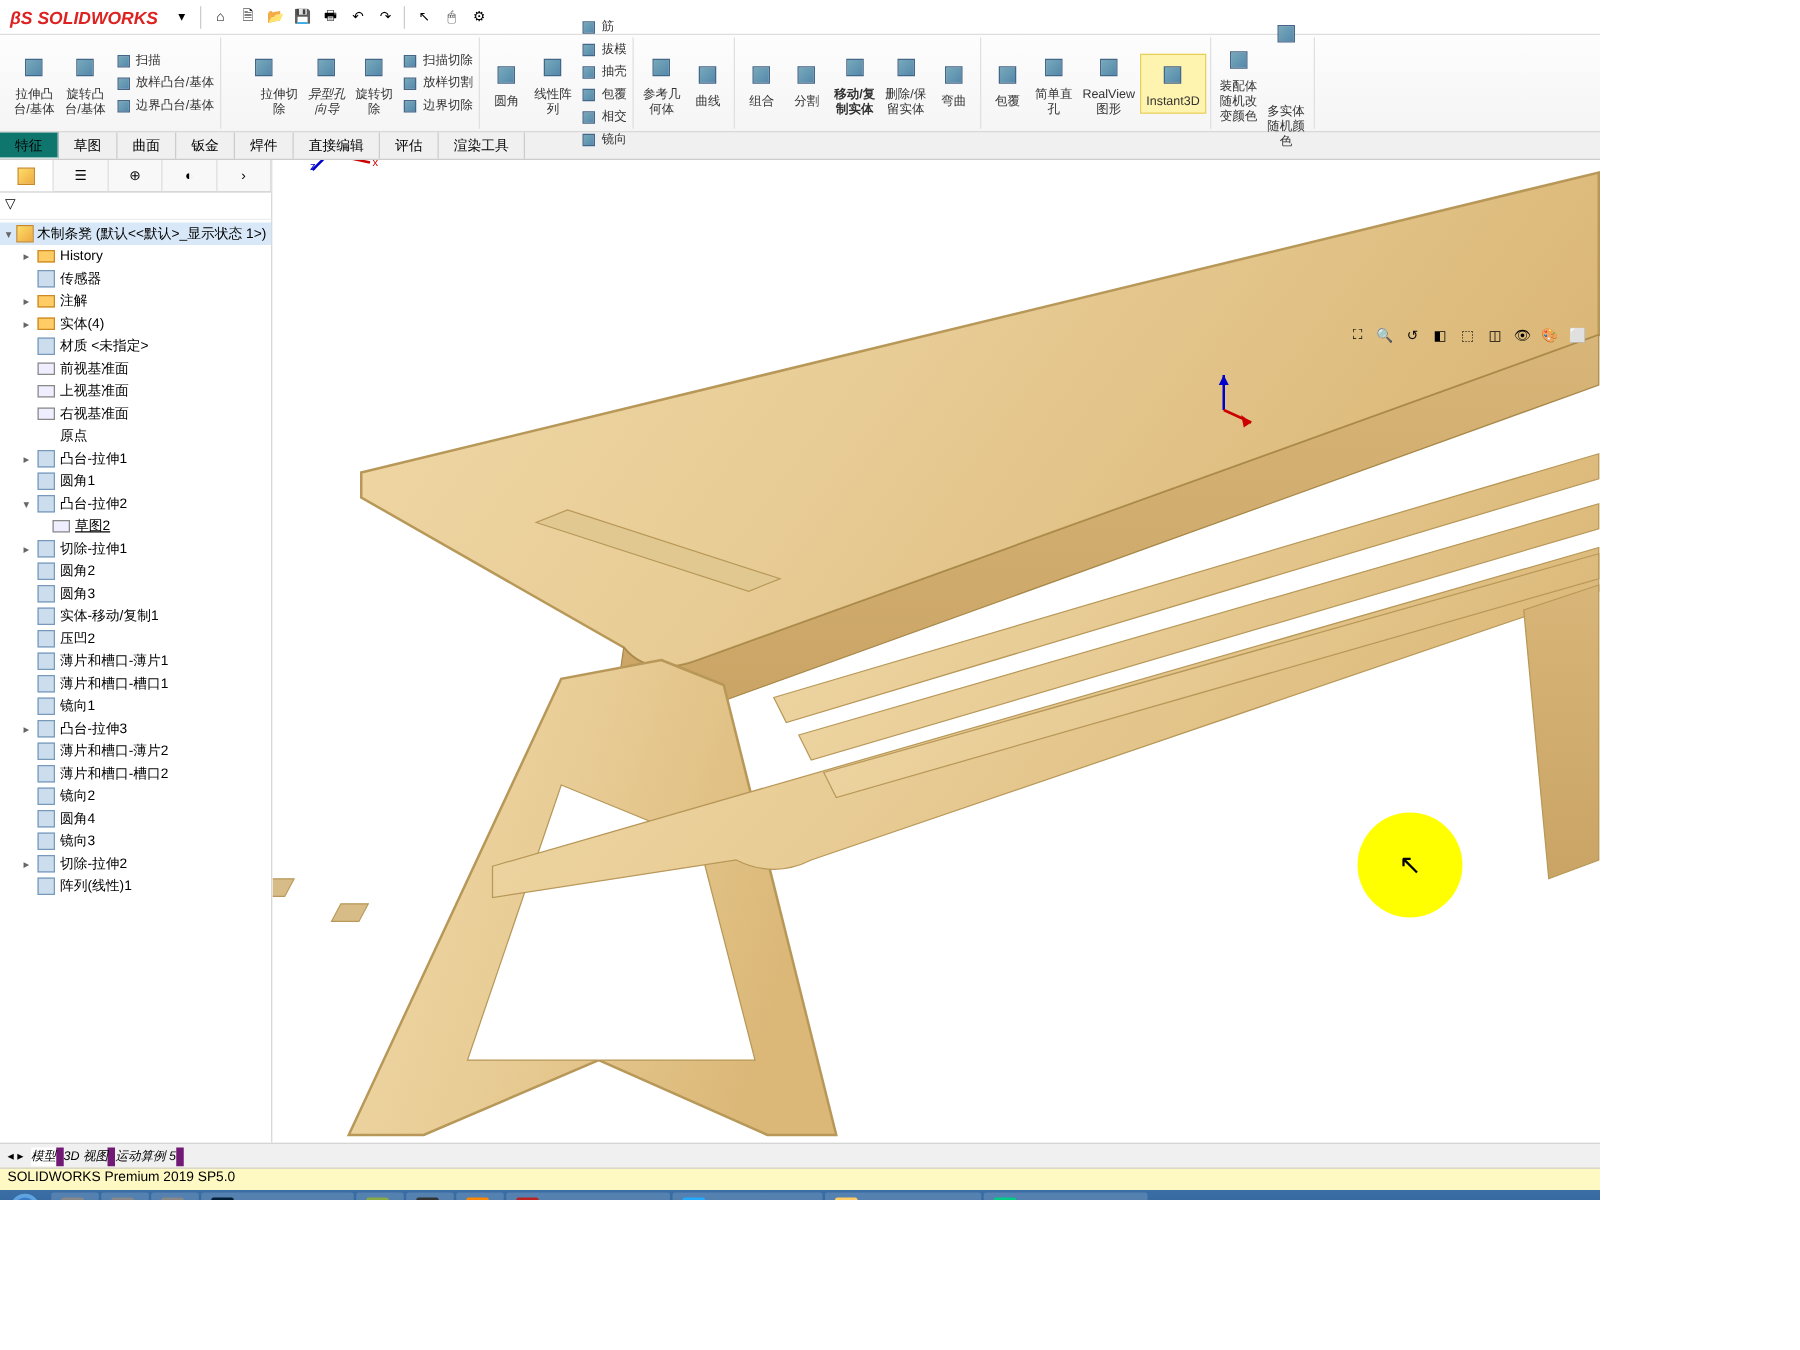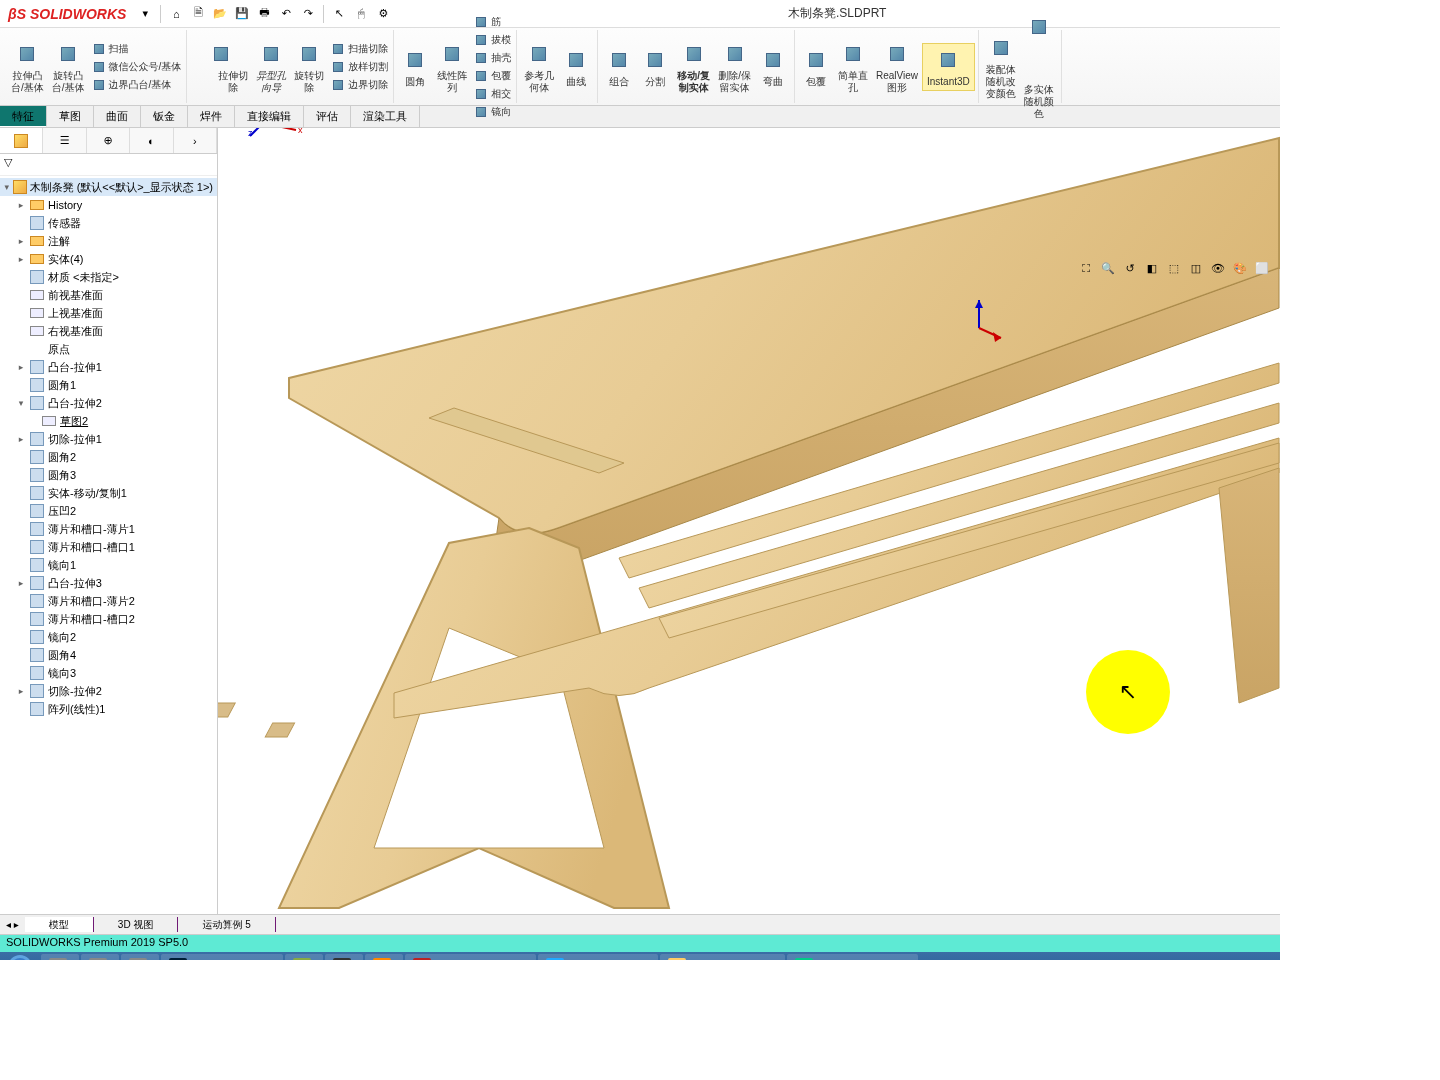--- a/index.html
+++ b/index.html
@@ -40,22 +40,22 @@
 .tree-ico { width: 16px; height: 14px; margin: 0 3px; display: inline-flex; align-items: center; justify-content: center; }
 .indent1 { padding-left: 16px; }
 .indent2 { padding-left: 28px; text-decoration: underline; }
 
 .viewport { flex: 1; position: relative; background: #fff; overflow: hidden; }
 .viewport svg { width: 100%; height: 100%; }
 .cursor-highlight { position: absolute; width: 84px; height: 84px; border-radius: 50%; background: #ffff00; right: 110px; bottom: 180px; display: flex; align-items: center; justify-content: center; }
 
 .triad { position: absolute; left: 30px; bottom: 50px; }
 .bottom-tabs { height: 20px; background: #f0f0f0; border-top: 1px solid #ccc; display: flex; align-items: center; font-size: 10px; }
-.bt-tab { padding: 2px 24px; border-right: 1px solid #701a75; cursor: pointer; }
-.statusbar { height: 18px; background: #5eead4; border-top: 1px solid #ccc; padding: 1px 6px; font-size: 11px; }
+.bt-tab { padding: 2px 0; border-right: 6px solid #701a75; cursor: pointer; font-style: italic; }
+.statusbar { height: 18px; background: #fef9c3; border-top: 1px solid #ccc; padding: 1px 6px; font-size: 11px; }
 
 .taskbar { height: 30px; background: linear-gradient(#3a6ea5,#2a5e95); display: flex; align-items: center; }
 .start-btn { width: 40px; height: 30px; display: flex; align-items: center; justify-content: center; }
 .task-item { height: 26px; padding: 0 8px; margin: 0 1px; background: rgba(255,255,255,0.15); color: #fff; font-size: 11px; display: flex; align-items: center; cursor: pointer; border-radius: 2px; }
 .task-item .ti-ico { width: 18px; height: 18px; margin-right: 4px; }
 
 
 .i-cube { width: 14px; height: 14px; background: linear-gradient(135deg,#7ab,#58a); border: 1px solid #468; }
 .i-cube.y { background: linear-gradient(135deg,#fd6,#ea4); border-color: #c82; }
 .i-folder { width: 14px; height: 10px; background: #fc6; border: 1px solid #c82; }
@@ -74,21 +74,20 @@
   <span class="tb-btn">🗎</span>
   <span class="tb-btn">📂</span>
   <span class="tb-btn">💾</span>
   <span class="tb-btn">🖶</span>
   <span class="tb-btn">↶</span>
   <span class="tb-btn">↷</span>
   <span class="tb-sep"></span>
   <span class="tb-btn">↖</span>
   <span class="tb-btn">🖱</span>
   <span class="tb-btn">⚙</span>
-  <span class="doc-title">木制条凳.SLDPRT</span>
 </div>
 
 <div class="ribbon" id="ribbon">
     <div class="rgrp row">
       <div class="rbtn">
         <div class="ico">
           <span class="i-cube"></span>
         </div>
         <span style="white-space: pre;">拉伸凸
 台/基体</span>
@@ -104,21 +103,21 @@
         <div class="rbtn sm">
           <span class="ico">
             <span class="i-cube" style="width:10px;height:10px"></span>
           </span>
           <span>扫描</span>
         </div>
         <div class="rbtn sm">
           <span class="ico">
             <span class="i-cube" style="width:10px;height:10px"></span>
           </span>
-          <span>微信公众号/基体</span>
+          <span>放样凸台/基体</span>
         </div>
         <div class="rbtn sm">
           <span class="ico">
             <span class="i-cube" style="width:10px;height:10px"></span>
           </span>
           <span>边界凸台/基体</span>
         </div>
       </div>
     </div>
     <div class="rgrp row">

